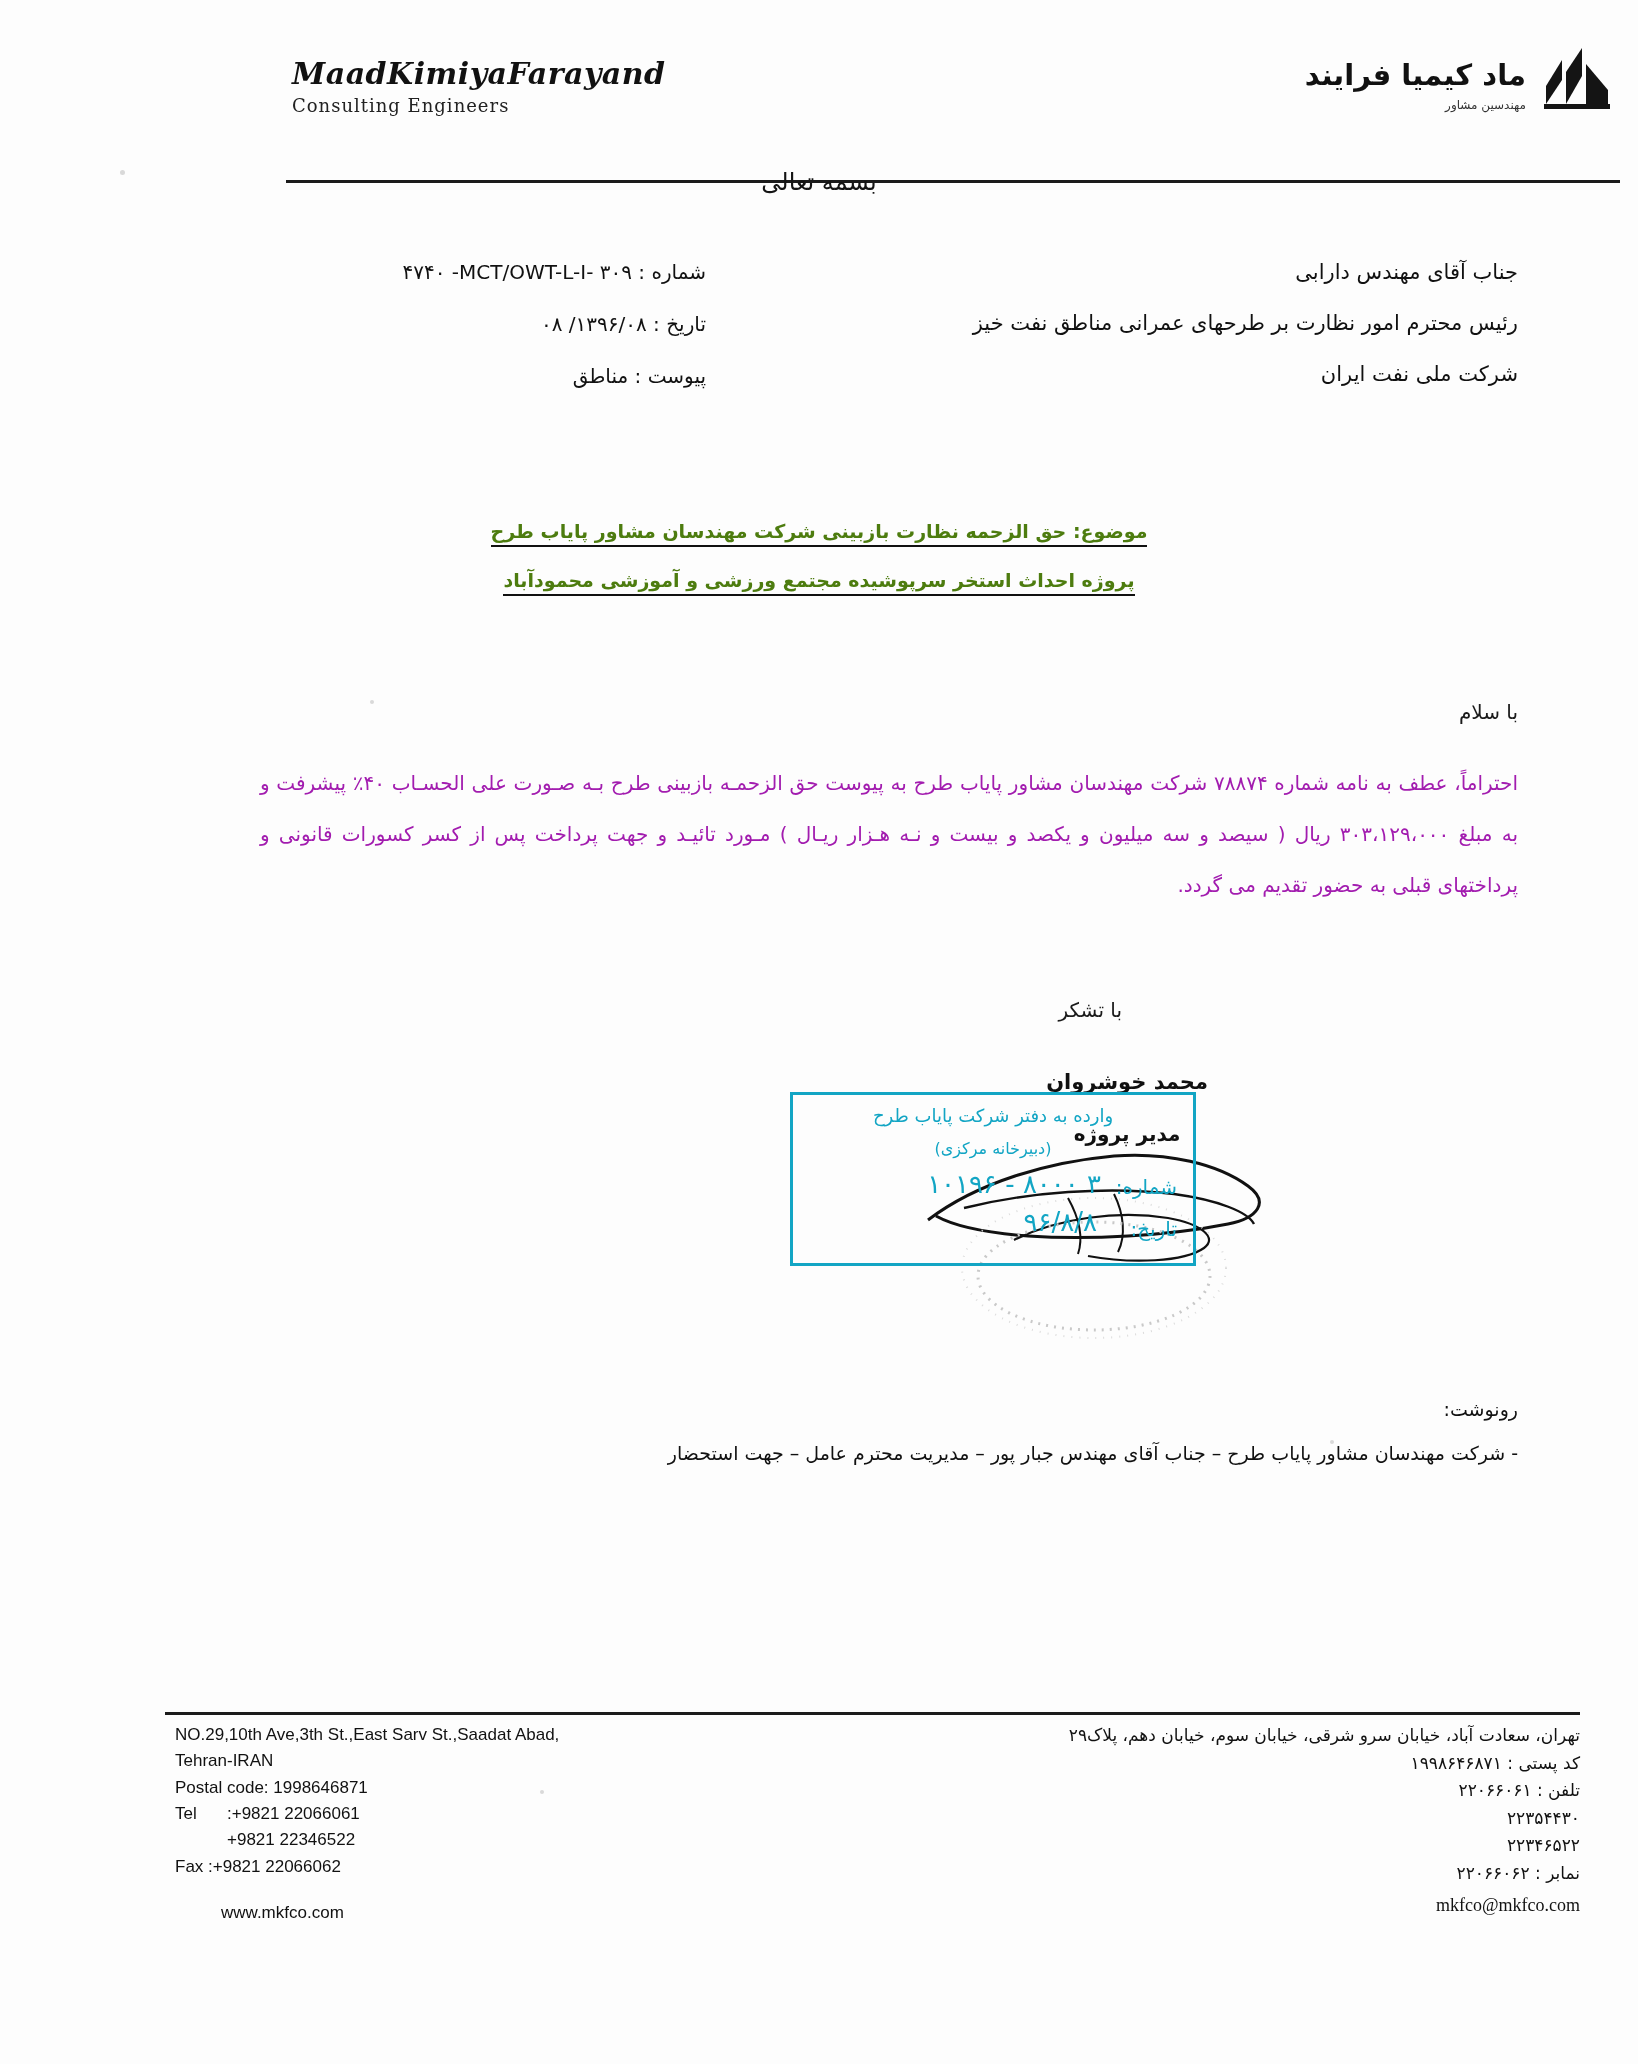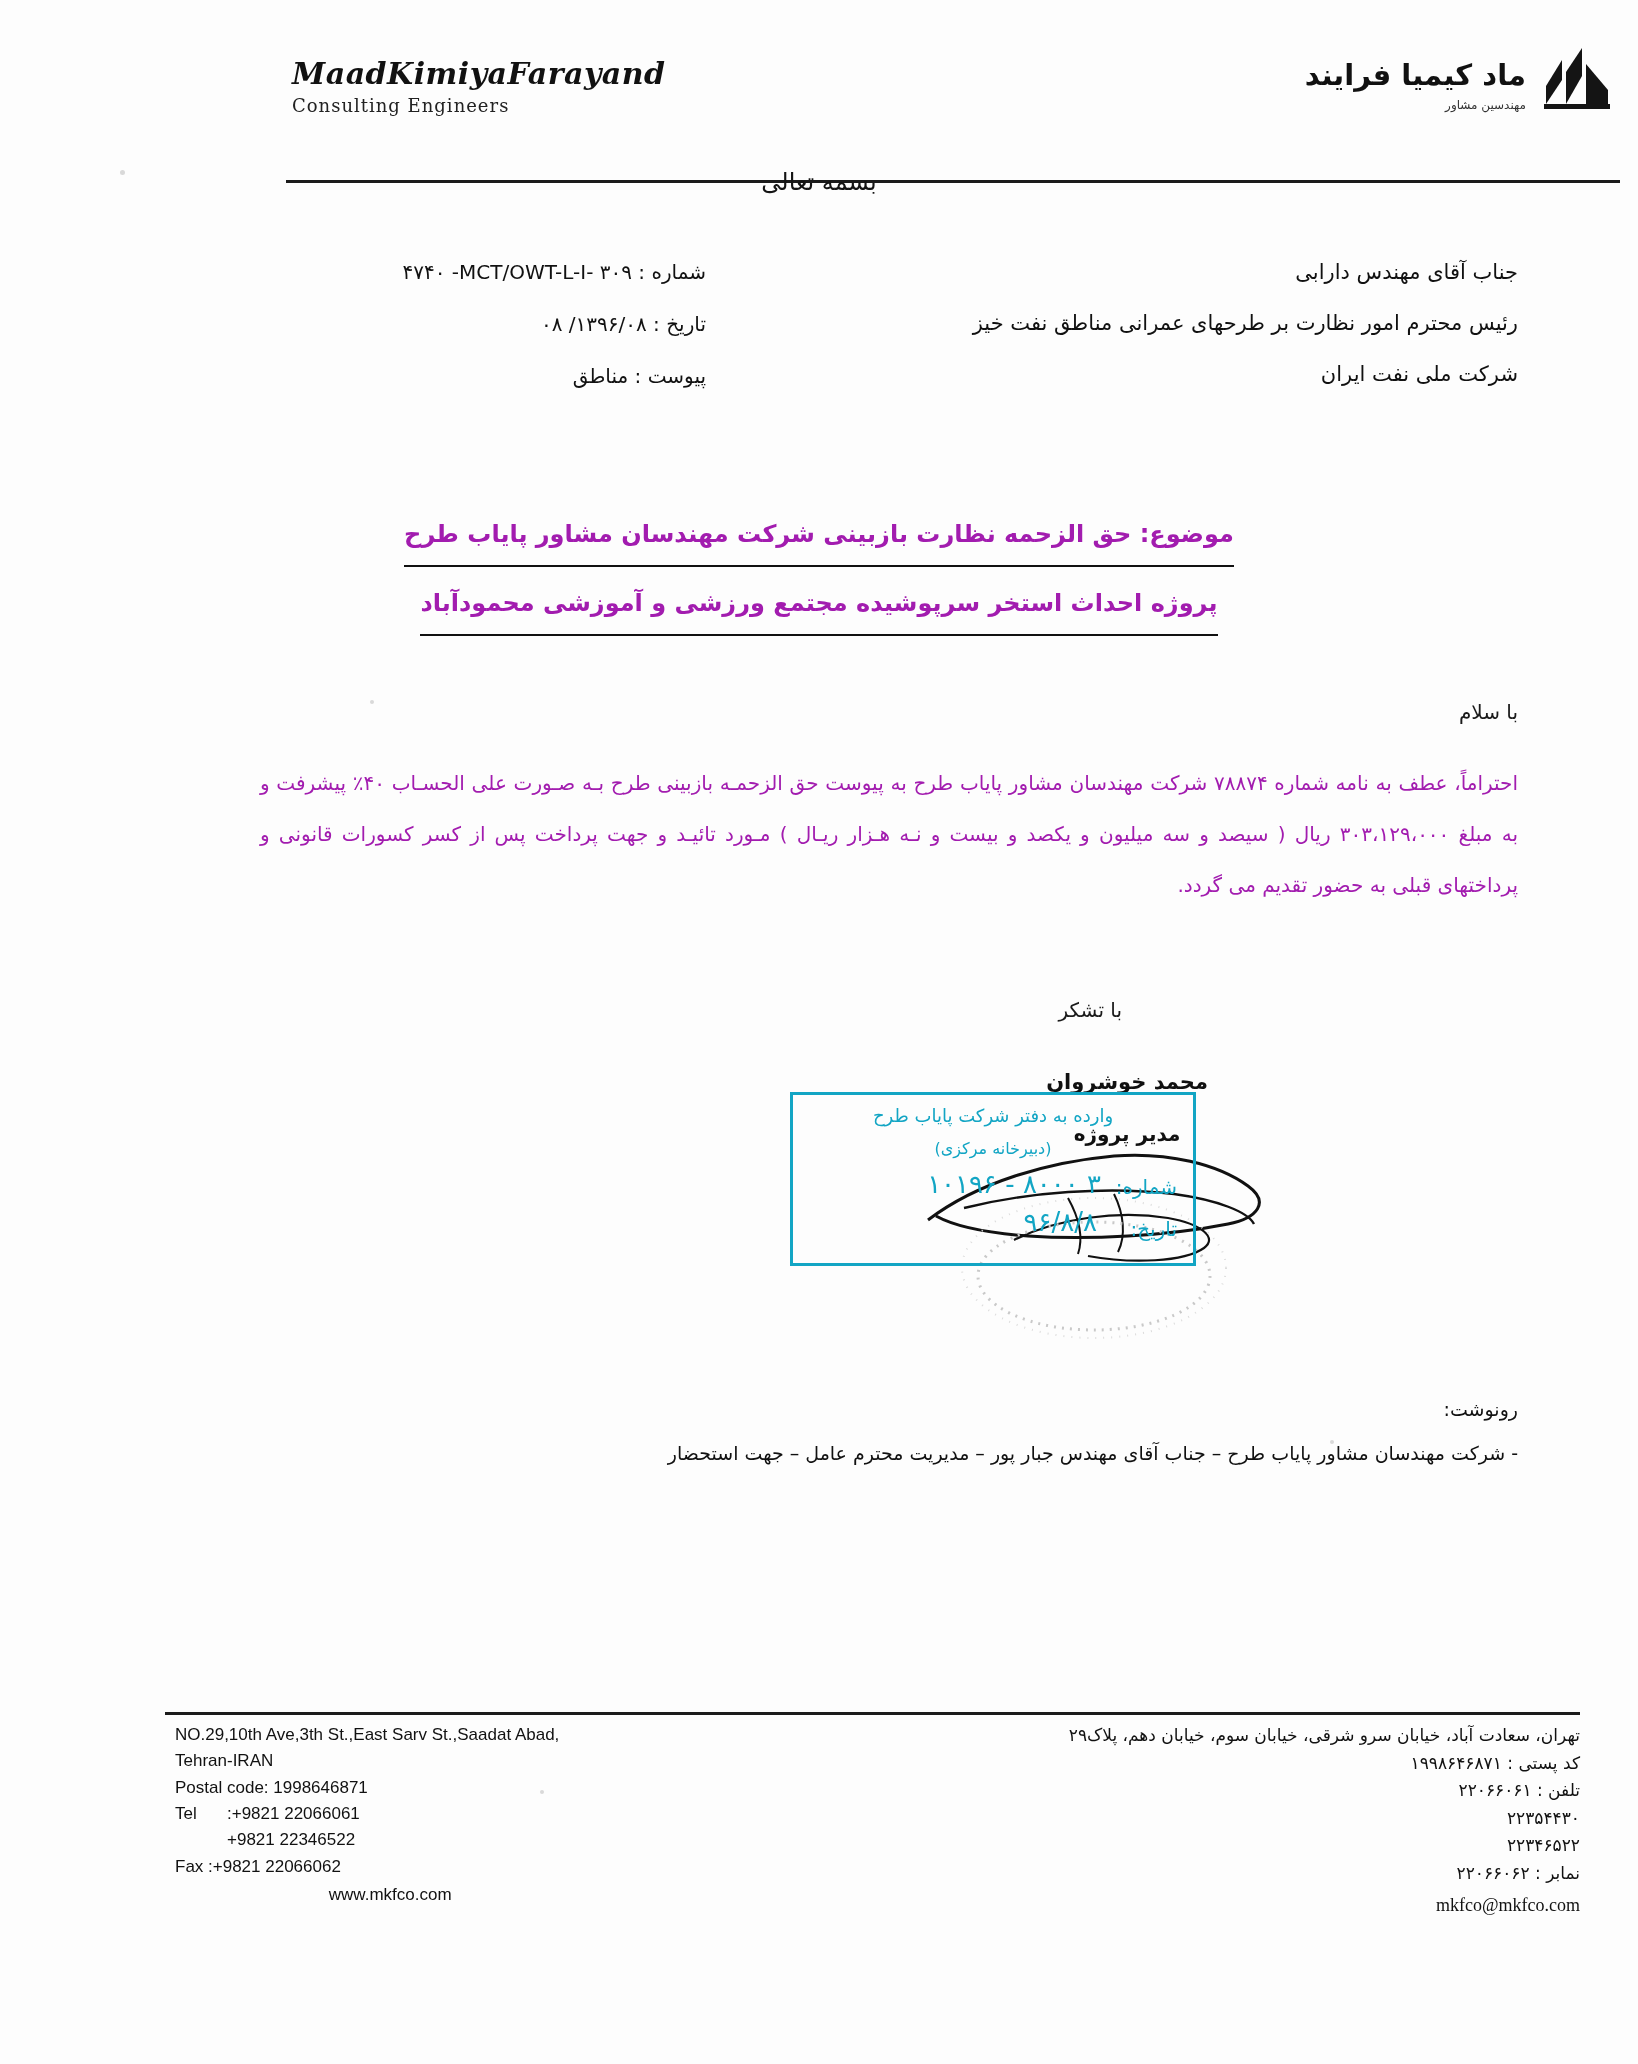--- a/index.html
+++ b/index.html
@@ -137,27 +137,27 @@
   
   .subject {
     position: absolute;
     top: 520px;
     left: 0;
     right: 0;
     text-align: center;
     direction: rtl;
   }
   .subject .line {
-    font-size: 24px;
+    font-size: 19px;
     font-weight: bold;
-    color: #a21caf;
+    color: #4d7c0f;
     margin-bottom: 22px;
     display: inline-block;
     border-bottom: 2px solid #111;
-    padding-bottom: 17px;
+    padding-bottom: 3px;
   }
 
   
   .salutation {
     position: absolute;
     top: 700px;
     right: 120px;
     font-size: 20px;
     direction: rtl;
   }
@@ -279,22 +279,21 @@
     left: 175px;
     direction: ltr;
     text-align: left;
     font-family: Liberation Sans, sans-serif;
     font-size: 17px;
     line-height: 1.55;
     color: #111;
   }
   .footer-left .www {
     margin-left: 46px;
-    margin-top: 2px;
-    text-align: center;
+    margin-top: 20px;
   }
   .footer-left .tel-row span.lbl { display: inline-block; width: 52px; }
   .footer-right {
     position: absolute;
     top: 1722px;
     right: 58px;
     direction: rtl;
     text-align: right;
     font-size: 17px;
     line-height: 1.62;

